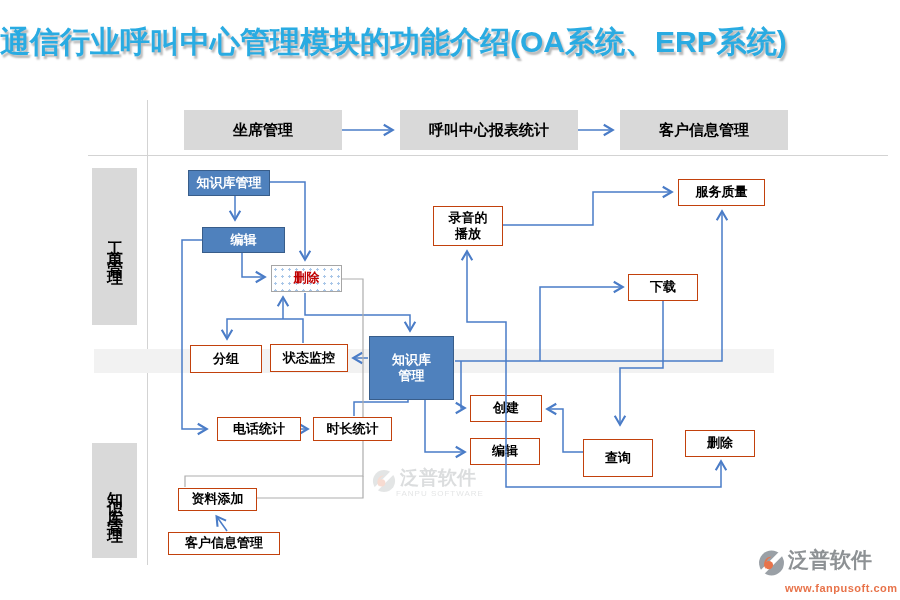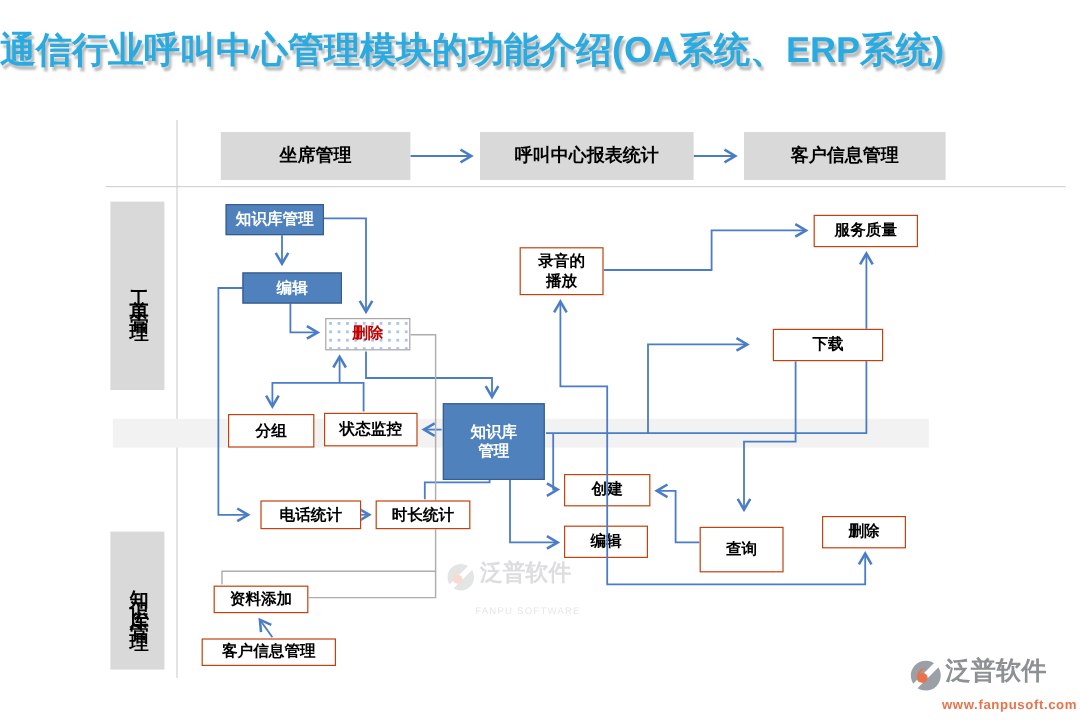--- a/index.html
+++ b/index.html
@@ -26,21 +26,21 @@
   .blue{background:#4f81bd;border:1px solid #385d8a;color:#fff;}
   .white{background:#fff;border:1px solid #c2410c;color:#000;}
   .dotted{background-color:#fff;color:#c00000;border:1px solid #a6a6a6;
           background-image:radial-gradient(#a8c6e8 1.2px, transparent 1.3px);background-size:7px 7px;}
 
   svg.wires{position:absolute;left:0;top:0;z-index:2;}
   svg.wires-top{position:absolute;left:0;top:0;z-index:4;}
 
   .watermark{position:absolute;left:372px;top:468px;z-index:1;display:flex;align-items:flex-start;opacity:.5;}
   .watermark .wm-txt{margin-left:4px;color:#b9bcbe;font-weight:bold;font-size:19px;line-height:1;}
-  .watermark .wm-sub{font-size:8px;color:#c9cccd;font-weight:normal;letter-spacing:1px;margin-top:18px;}
+  .watermark .wm-sub{font-size:8px;color:#c9cccd;font-weight:normal;letter-spacing:1px;margin-top:2px;}
 
   .logo{position:absolute;left:758px;top:549px;z-index:5;display:flex;align-items:flex-start;}
   .logo .lg-txt{margin-left:3px;color:#8d9194;font-weight:bold;font-size:21px;line-height:1;}
   .logo .lg-url{font-size:11px;color:#e8734a;font-weight:bold;margin-top:12px;letter-spacing:.5px;}
 </style>
 </head>
 <body>
 
 <div id="canvas">
 
@@ -109,21 +109,21 @@
   <div class="node dotted" style="left:271px;top:265px;width:71px;height:27px;">删除</div>
   <div class="node white" style="left:190px;top:345px;width:72px;height:28px;">分组</div>
   <div class="node white" style="left:270px;top:344px;width:78px;height:28px;">状态监控</div>
   <div class="node blue" style="left:369px;top:336px;width:85px;height:64px;">知识库
 管理</div>
   <div class="node white" style="left:217px;top:417px;width:84px;height:24px;">电话统计</div>
   <div class="node white" style="left:313px;top:417px;width:79px;height:24px;">时长统计</div>
   <div class="node white" style="left:433px;top:206px;width:70px;height:40px;">录音的
 播放</div>
   <div class="node white" style="left:678px;top:179px;width:87px;height:27px;">服务质量</div>
-  <div class="node white" style="left:628px;top:274px;width:92px;height:27px;margin-left:16px;">下载</div>
+  <div class="node white" style="left:628px;top:274px;width:70px;height:27px;">下载</div>
   <div class="node white" style="left:470px;top:395px;width:72px;height:27px;">创建</div>
   <div class="node white" style="left:470px;top:438px;width:70px;height:27px;">编辑</div>
   <div class="node white" style="left:583px;top:439px;width:70px;height:38px;">查询</div>
   <div class="node white" style="left:685px;top:430px;width:70px;height:27px;">删除</div>
   <div class="node white" style="left:178px;top:488px;width:79px;height:23px;">资料添加</div>
   <div class="node white" style="left:168px;top:532px;width:112px;height:23px;">客户信息管理</div>
 
   <svg class="wires-top" width="900" height="600">
     <defs>
       <marker id="ab2" markerWidth="10" markerHeight="10" refX="6.5" refY="4.5" orient="auto">

